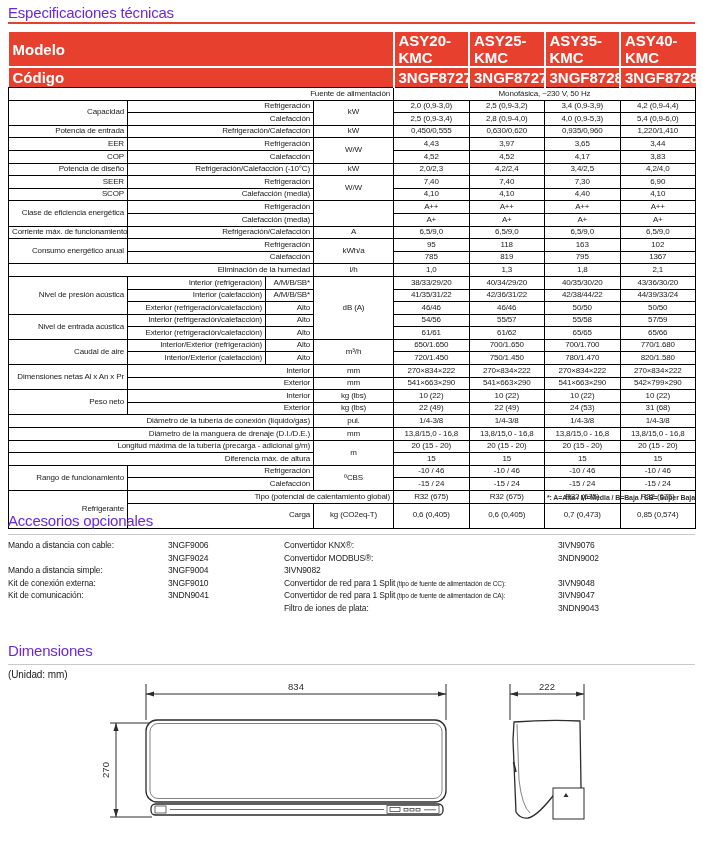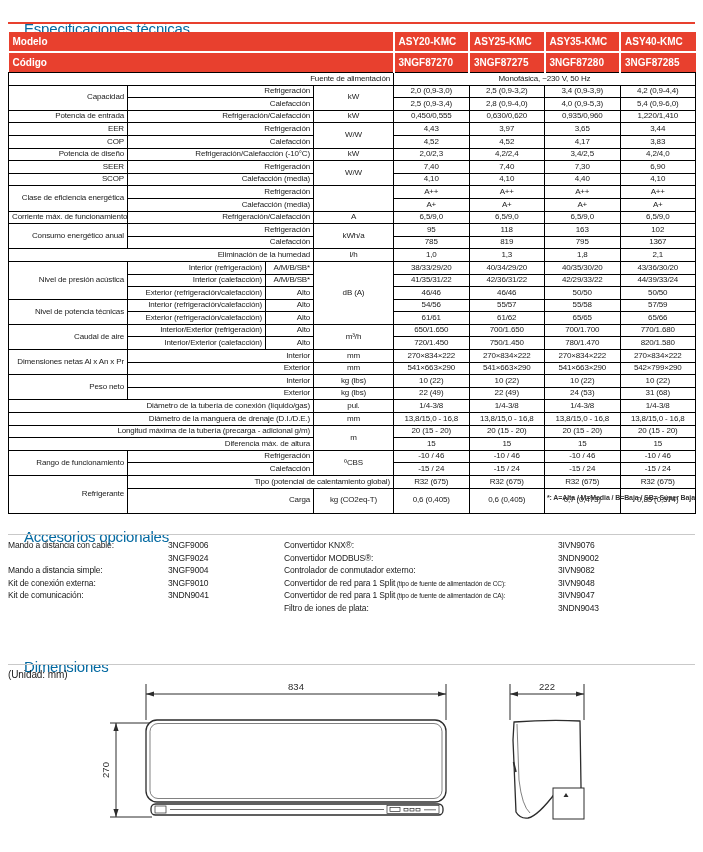--- a/index.html
+++ b/index.html
@@ -1,32 +1,32 @@
 <!DOCTYPE html>
 <html><head>
 <meta charset="utf-8">
 <style>
   html,body{margin:0;padding:0;background:#fff;}
   .page{position:relative;width:703px;height:852px;background:#fff;overflow:hidden;
         font-family:"Liberation Sans", sans-serif;color:#1a1a1a;}
-  .sect-title{position:absolute;left:8px;margin:16px;font-size:15px;font-weight:400;color:#0369a1;letter-spacing:-0.2px;}
+  .sect-title{position:absolute;left:8px;margin:0;font-size:15px;font-weight:400;color:#6d28d9;letter-spacing:-0.2px;}
   .rule-red{position:absolute;left:8px;width:687px;height:0;border-top:2px solid #e8402e;}
   .rule-gray{position:absolute;left:8px;width:687px;height:0;border-top:1px solid #c9c9c9;}
 
   
   table.spec{position:absolute;left:8px;top:32px;width:687px;border-collapse:collapse;table-layout:fixed;
              border-bottom:1.6px solid #000;}
   table.spec td{border:0.8px solid #000;font-size:8px;line-height:1.05;height:11.6px;
                 padding:0 3px;overflow:hidden;white-space:nowrap;letter-spacing:-0.15px;}
   table.spec tr.g td{border-top-width:1.6px;}
   td.lab{text-align:right;}
   td.pre{white-space:pre-line;}
   td.val,td.unit{text-align:center;}
   td.wrap{white-space:normal;line-height:1.1;}
-  table.spec th{background:#e8402e;color:#fff;font-size:10px;font-weight:700;height:19px;
+  table.spec th{background:#e8402e;color:#fff;font-size:15px;font-weight:700;height:19px;
                 border:0 solid #fff;border-left-width:2px;padding:0 4px;overflow:hidden;}
   table.spec tr.hrow th:first-child{border-left-width:0;text-align:left;}
   table.spec tr.hrow2 th{border-top-width:2px;}
   table.spec th.hval{text-align:left;}
 
   .footnote{position:absolute;right:8px;top:494px;font-size:7px;font-weight:700;color:#333;letter-spacing:-0.1px;}
 
   
   .acc-list{position:absolute;left:8px;top:540px;width:687px;font-size:8.5px;letter-spacing:-0.15px;}
   .acc-row{display:grid;grid-template-columns:132px 88px 246px 1fr;height:12.6px;align-items:start;gap:28px;}
@@ -197,33 +197,33 @@
           <td class="val">38/33/29/20</td>
           <td class="val">40/34/29/20</td>
           <td class="val">40/35/30/20</td>
           <td class="val">43/36/30/20</td>
         </tr>
         <tr>
           <td class="lab">Interior (calefacción)</td>
           <td class="lab">A/M/B/SB*</td>
           <td class="val">41/35/31/22</td>
           <td class="val">42/36/31/22</td>
-          <td class="val">42/29/33/22</td>
+          <td class="val">42/38/44/22</td>
           <td class="val">44/39/33/24</td>
         </tr>
         <tr>
           <td class="lab">Exterior (refrigeración/calefacción)</td>
           <td class="lab">Alto</td>
           <td class="val">46/46</td>
           <td class="val">46/46</td>
           <td class="val">50/50</td>
           <td class="val">50/50</td>
         </tr>
         <tr class="g">
-          <td rowspan="2" class="lab">Nivel de potencia técnicas</td>
+          <td rowspan="2" class="lab">Nivel de entrada acústica</td>
           <td class="lab">Interior (refrigeración/calefacción)</td>
           <td class="lab">Alto</td>
           <td class="val">54/56</td>
           <td class="val">55/57</td>
           <td class="val">55/58</td>
           <td class="val">57/59</td>
         </tr>
         <tr>
           <td class="lab">Exterior (refrigeración/calefacción)</td>
           <td class="lab">Alto</td>
@@ -364,21 +364,20 @@
       </div>
       <div class="acc-row">
         <div></div>
         <div>3NGF9024</div>
         <div>Convertidor MODBUS®:</div>
         <div>3NDN9002</div>
       </div>
       <div class="acc-row">
         <div>Mando a distancia simple:</div>
         <div>3NGF9004</div>
-        <div>Controlador de conmutador externo:</div>
         <div>3IVN9082</div>
       </div>
       <div class="acc-row">
         <div>Kit de conexión externa:</div>
         <div>3NGF9010</div>
         <div>Convertidor de red para 1 Split<span class="small"> (tipo de fuente de alimentación de CC):</span></div>
         <div>3IVN9048</div>
       </div>
       <div class="acc-row">
         <div>Kit de comunicación:</div>

